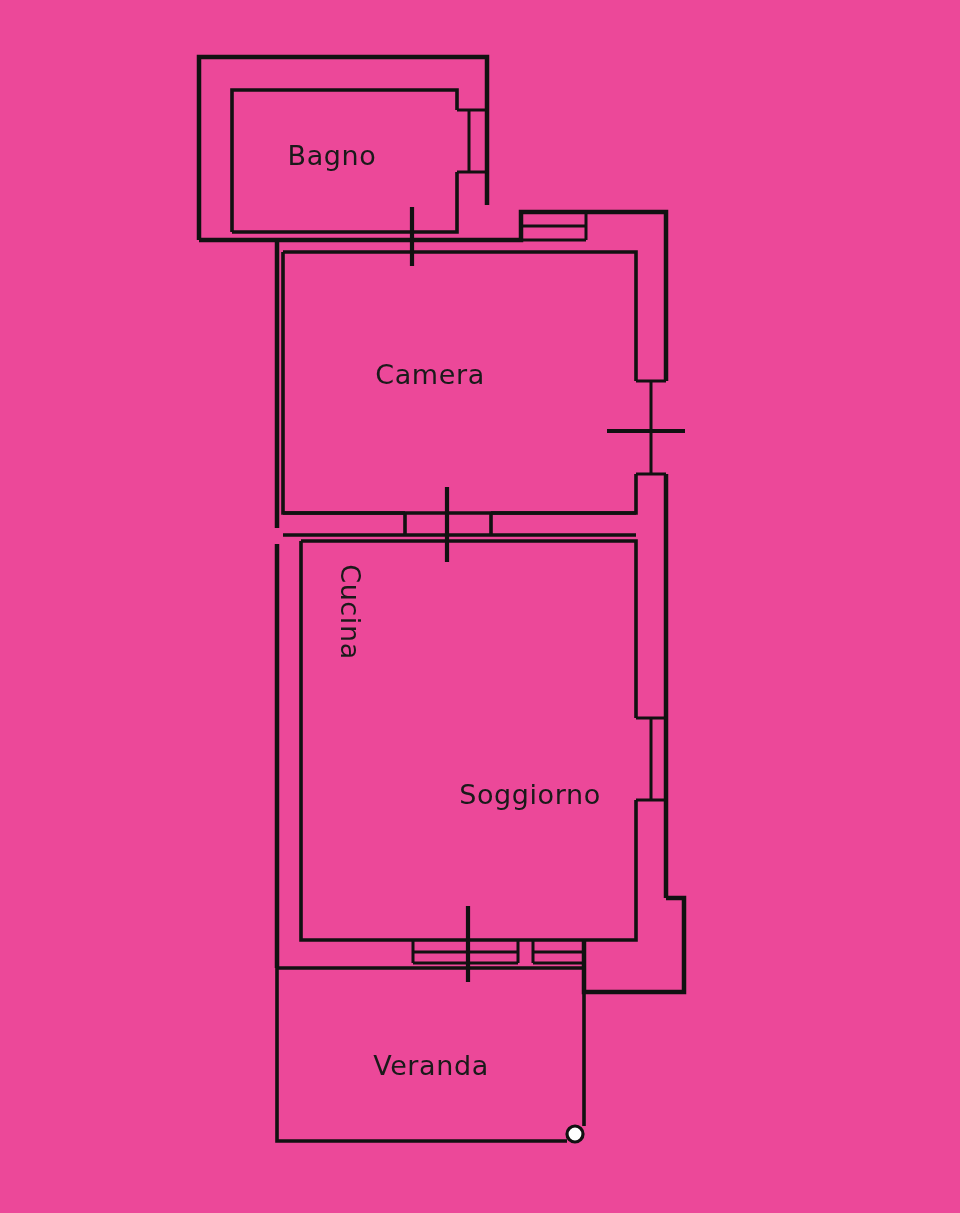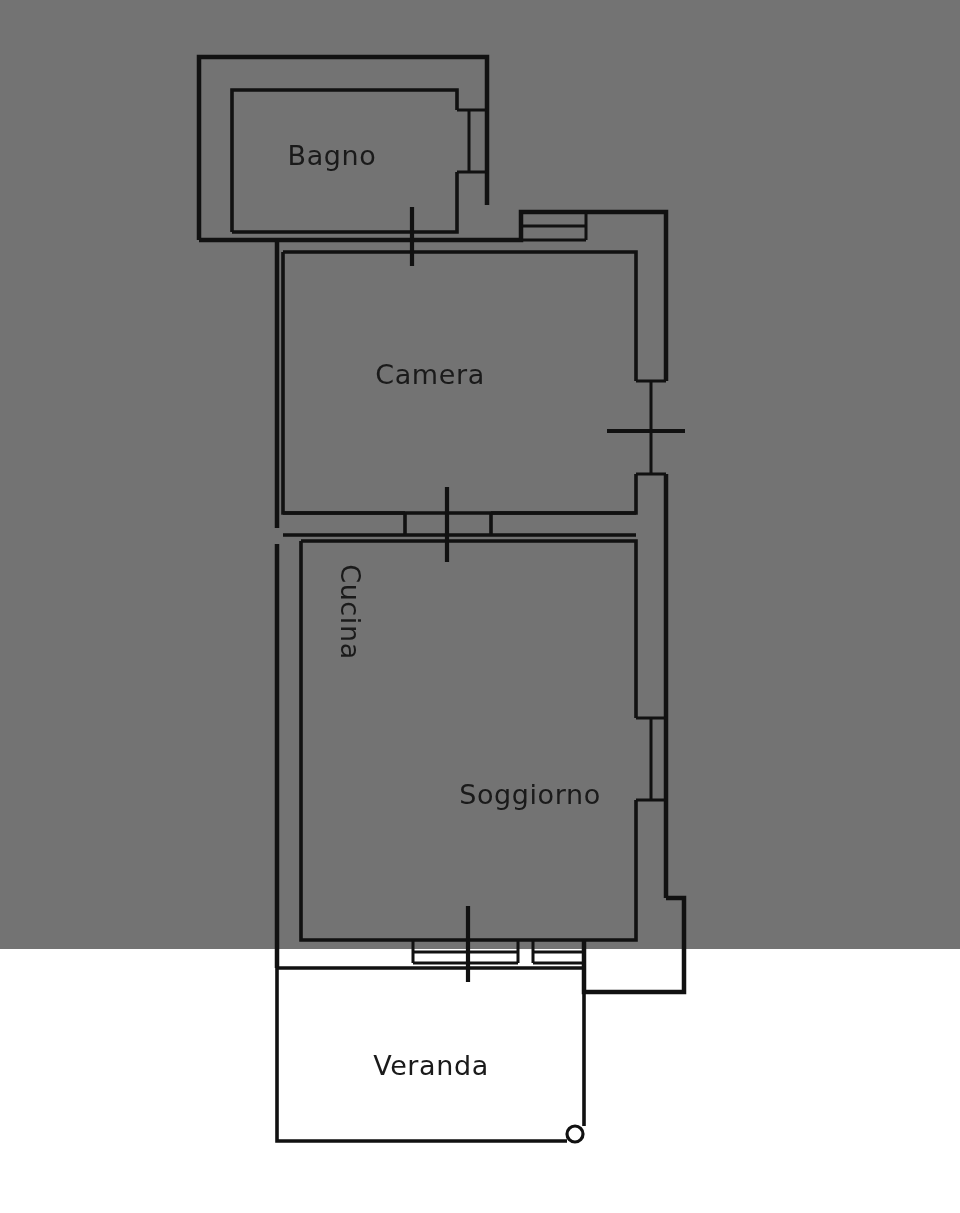--- a/index.html
+++ b/index.html
@@ -9,22 +9,22 @@
   }
   body {
     width: 960px;
     height: 1213px;
     font-family: "DejaVu Sans", sans-serif;
     overflow: hidden;
   }
   #plan-root {
     position: relative;
     width: 960px;
-    height: 949px;
-    background: #737373;
+    height: 1213px;
+    background: #ec4899;
   }
   svg.plan-svg {
     display: block;
     width: 960px;
     height: 1213px;
   }
   .wall {
     stroke: #111111;
     stroke-linecap: butt;
   }

